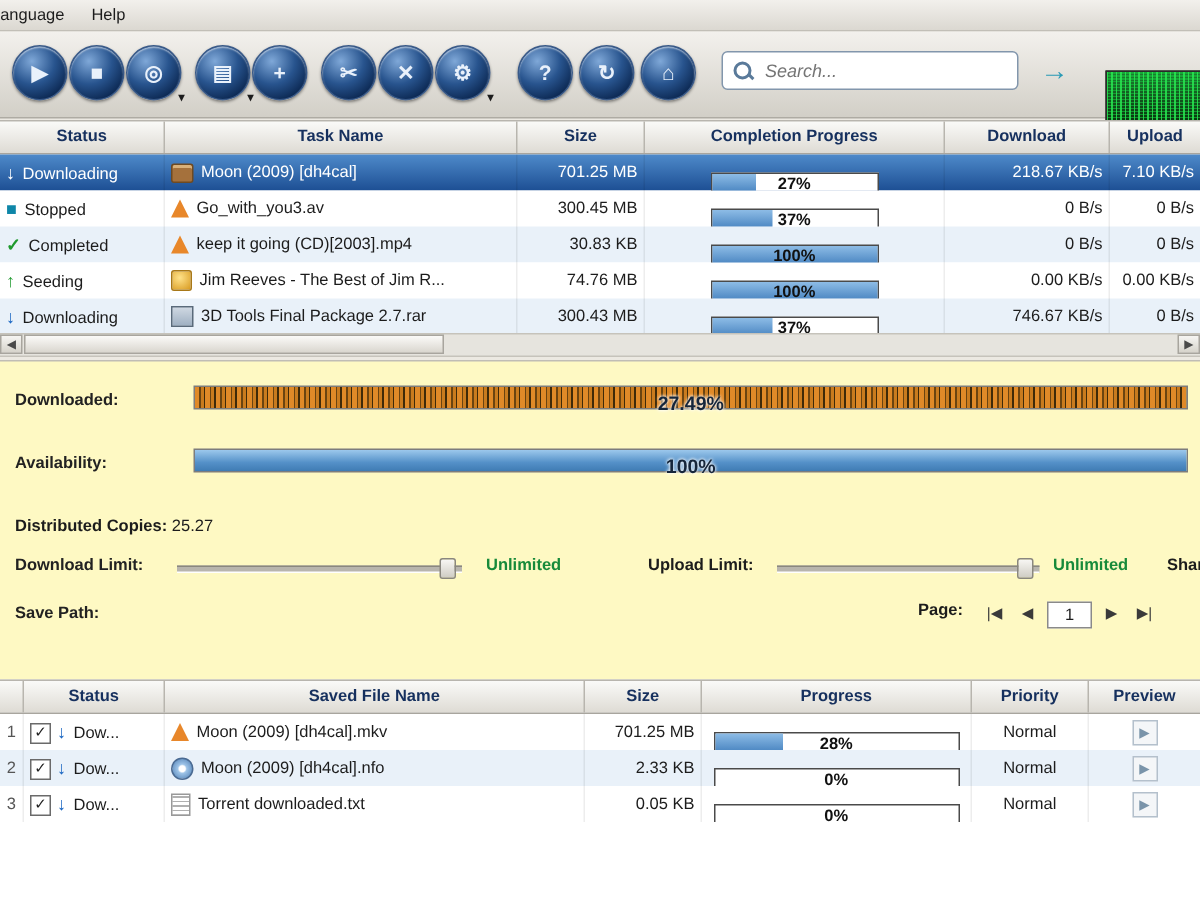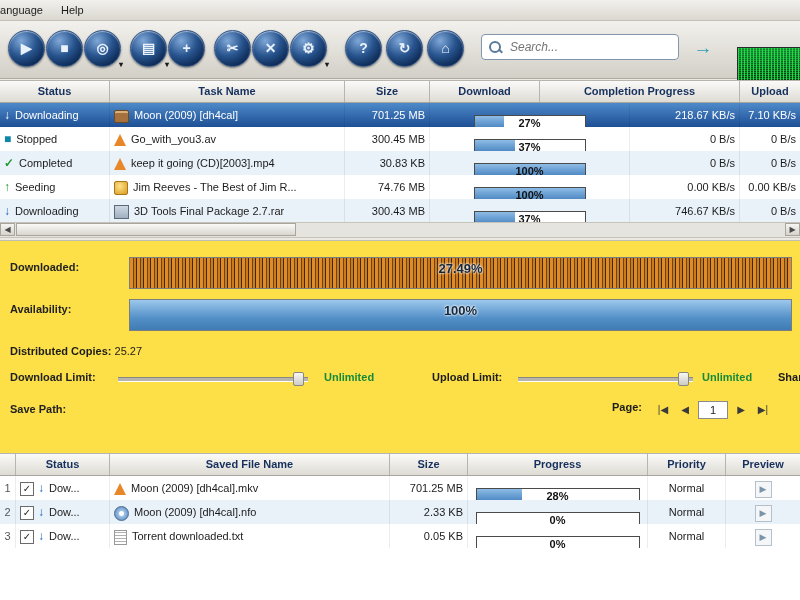--- a/index.html
+++ b/index.html
@@ -64,24 +64,24 @@
   
   #hscroll{position:absolute;top:222px;left:0;width:800px;height:14px;background:#e6e4de;
     border-top:1px solid #c6c3bb;border-bottom:1px solid #c6c3bb;}
   .sc-btn{position:absolute;top:0;width:15px;height:13px;background:linear-gradient(#f6f5f2,#d6d3cb);
     border:1px solid #a8a59e;box-sizing:border-box;text-align:center;line-height:11px;font-size:8px;color:#4a4a4a;cursor:pointer;}
   #sc-left{left:0;} #sc-right{right:0;}
   #sc-thumb{position:absolute;left:16px;top:0;width:280px;height:13px;
     background:linear-gradient(#fbfaf8,#d9d6ce);border:1px solid #a8a59e;box-sizing:border-box;cursor:pointer;}
 
   
-  #details{position:absolute;top:240px;left:0;width:800px;height:212px;background:#fde047;
+  #details{position:absolute;top:240px;left:0;width:800px;height:212px;background:#fef9c3;
     border-top:1px solid #c0bdb5;border-bottom:1px solid #c0bdb5;}
   .d-label{position:absolute;left:10px;font-weight:bold;color:#222;}
-  .dbar{position:absolute;left:129px;right:8px;height:32px;border:1px solid #7d7d7d;box-sizing:border-box;}
+  .dbar{position:absolute;left:129px;right:8px;height:16px;border:1px solid #7d7d7d;box-sizing:border-box;}
   #bar-downloaded{top:16px;
     background:repeating-linear-gradient(90deg,#e08a28 0 3px,#6b4410 3px 4px,#c97b1e 4px 6px,#3f2a08 6px 7px);}
   #bar-avail{top:58px;background:#fff;}
   #bar-avail .afill{height:100%;background:linear-gradient(#9cc8ec,#5490c8 60%,#3f7cb4);}
   .btext{position:absolute;left:0;right:0;top:0;bottom:0;text-align:center;line-height:22px;
     font-weight:bold;font-size:13px;color:#16263a;text-shadow:0 0 2px #fff,0 0 3px #fff;}
   #dist-row{position:absolute;top:104px;left:10px;}
   #limits-row{position:absolute;top:130px;left:0;right:0;height:16px;}
   .slider{position:absolute;height:14px;cursor:pointer;}
   .strack{position:absolute;left:0;right:0;top:6px;height:3px;background:#b8b5ad;
@@ -145,22 +145,22 @@
     </div>
     <div id="go-btn">→</div>
     <div id="netgraph"></div>
   </div>
 
   <div id="tasks-table">
     <div class="thead">
       <div class="th c-status">Status</div>
       <div class="th c-name">Task Name</div>
       <div class="th c-size">Size</div>
+      <div class="th c-prog">Completion Progress</div>
       <div class="th c-dl">Download</div>
-      <div class="th c-prog">Completion Progress</div>
       <div class="th c-ul">Upload</div>
     </div>
 
     <div class="trow selected">
       <div class="td c-status"><span class="sicon" style="color: rgb(26, 102, 194);">↓</span><span>Downloading</span></div>
       <div class="td c-name"><span class="fic ic-film"></span><span>Moon (2009) [dh4cal]</span></div>
       <div class="td c-size num">701.25 MB</div>
       <div class="td c-prog">
           <div class="pbar">
             <div class="pfill" style="width: 27%;"></div>

